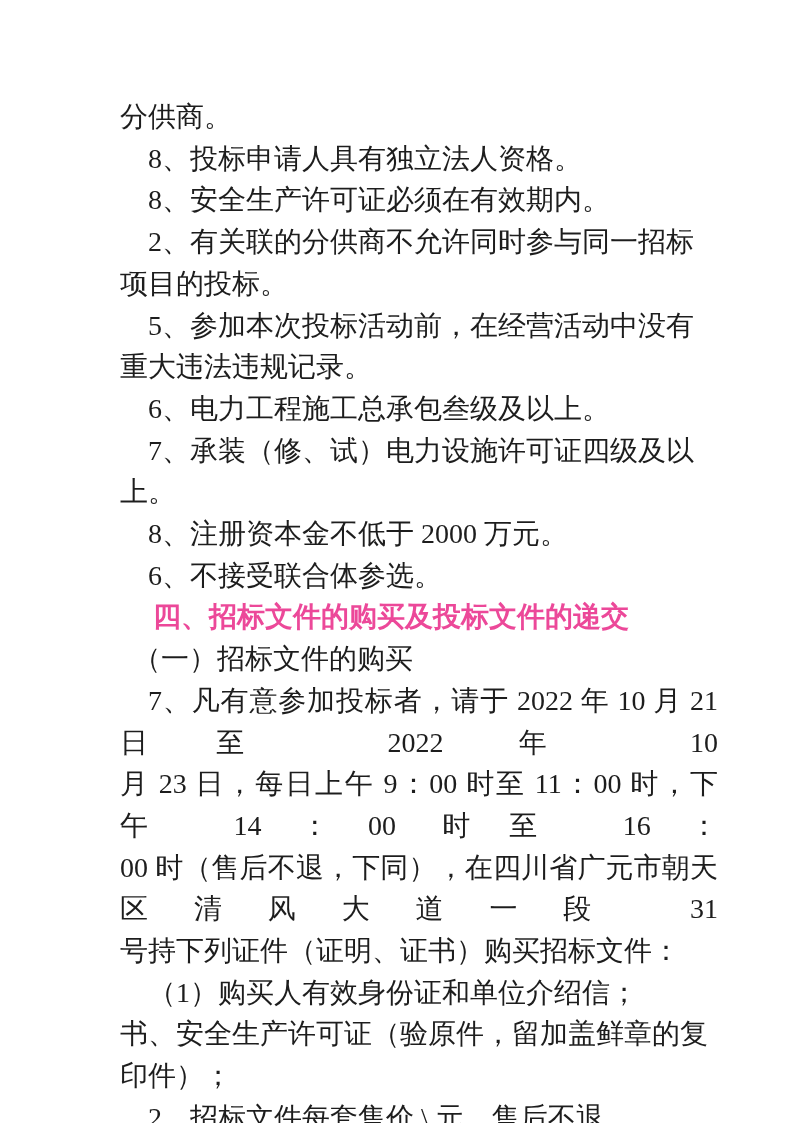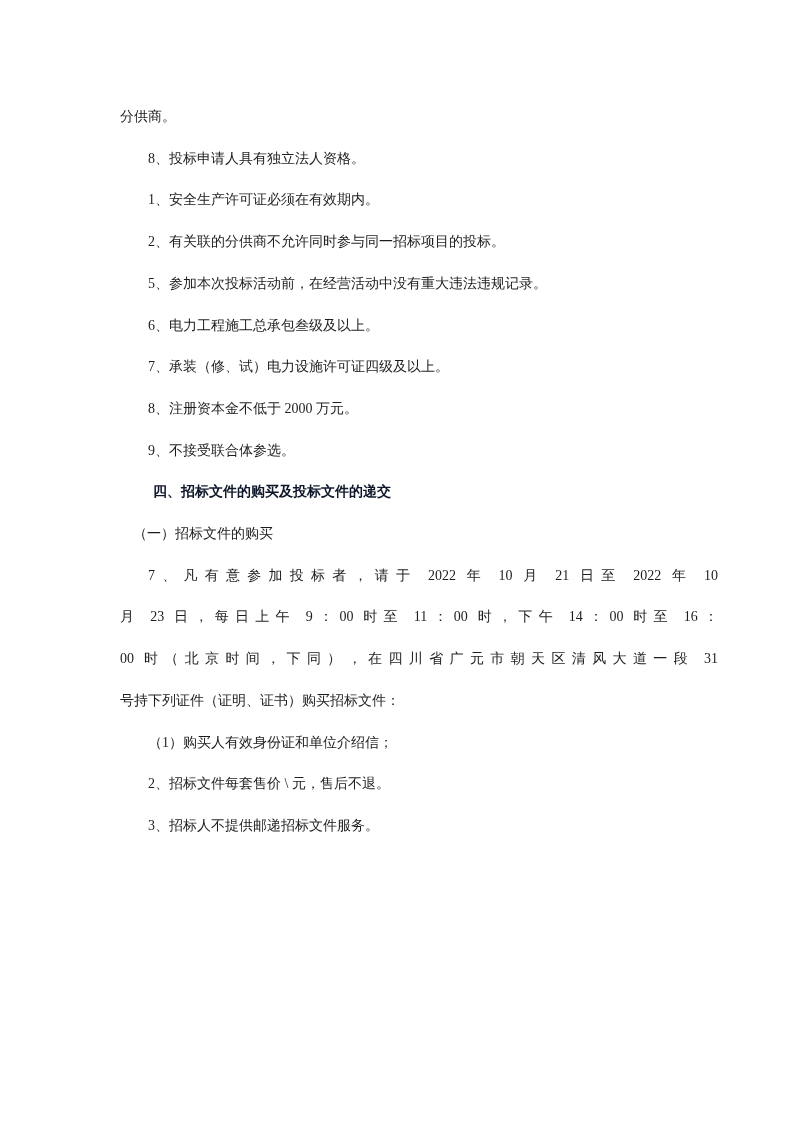--- a/index.html
+++ b/index.html
@@ -17,62 +17,63 @@
   }
   .content {
     position: absolute;
     left: 120px;
     top: 96px;
     width: 598px;
   }
   .line {
     margin: 0;
     padding: 0;
-    font-size: 14px;
+    font-size: 28px;
     line-height: 41.7px;
     color: #1d1d1d;
     text-align: left;
     white-space: normal;
   }
   .indent-none    { text-indent: 0; }
   .indent-item    { text-indent: 28px; }
   .indent-sub     { text-indent: 13px; }
   .indent-heading { text-indent: 33px; }
   .bold {
     font-weight: bold;
-    color: #0f172a;
+    color: #ec4899;
     font-family: "Liberation Sans", "DejaVu Sans", sans-serif;
   }
   .justify {
     text-align: justify;
     text-align-last: justify;
   }
   .u {
     text-underline-offset: 5px;
     text-decoration-thickness: 1px;
     text-decoration-color: #1d1d1d;
   }
 </style>
 </head>
 <body>
 
 <div class="page">
   <div class="content">
       <p class="line indent-none"><span>分供商。</span></p>
       <p class="line indent-item"><span>8、投标申请人具有独立法人资格。</span></p>
-      <p class="line indent-item"><span>1、安全生产许可证必须在有效期内。</span></p>
+      <p class="line indent-item"><span>8、安全生产许可证必须在有效期内。</span></p>
       <p class="line indent-item"><span>2、有关联的分供商不允许同时参与同一招标项目的投标。</span></p>
       <p class="line indent-item"><span>5、参加本次投标活动前，在经营活动中没有重大违法违规记录。</span></p>
       <p class="line indent-item"><span>6、电力工程施工总承包叁级及以上。</span></p>
       <p class="line indent-item"><span>7、承装（修、试）电力设施许可证四级及以上。</span></p>
       <p class="line indent-item"><span>8、注册资本金不低于 2000 万元。</span></p>
-      <p class="line indent-item"><span>9、不接受联合体参选。</span></p>
+      <p class="line indent-item"><span>6、不接受联合体参选。</span></p>
       <p class="line indent-heading bold"><span>四、招标文件的购买及投标文件的递交</span></p>
       <p class="line indent-sub"><span>（一）招标文件的购买</span></p>
       <p class="line indent-item justify"><span>7、凡有意参加投标者，请于</span><span class="u">&nbsp;2022&nbsp;</span><span>年 </span><span class="u">10</span><span> 月 </span><span class="u">21</span><span> 日至</span><span class="u">&nbsp;2022&nbsp;</span><span>年 </span><span class="u">10</span></p>
       <p class="line indent-none justify"><span>月 </span><span class="u">23</span><span> 日，每日上午</span><span class="u">&nbsp;9：00&nbsp;</span><span>时至</span><span class="u">&nbsp;11：00&nbsp;</span><span>时，下午</span><span class="u">&nbsp;14：00&nbsp;</span><span>时至</span><span class="u">&nbsp;16：</span></p>
-      <p class="line indent-none justify"><span class="u">00</span><span> 时（北京时间，下同），在</span><span class="u">四川省广元市朝天区清风大道一段 31</span></p>
+      <p class="line indent-none justify"><span class="u">00</span><span> 时（售后不退，下同），在</span><span class="u">四川省广元市朝天区清风大道一段 31</span></p>
       <p class="line indent-none"><span class="u">号</span><span>持下列证件（证明、证书）购买招标文件：</span></p>
       <p class="line indent-item"><span>（1）购买人有效身份证和单位介绍信；</span></p>
+      <p class="line indent-none"><span>书、安全生产许可证（验原件，留加盖鲜章的复印件）；</span></p>
       <p class="line indent-item"><span>2、招标文件每套售价</span><span class="u">&nbsp;\&nbsp;</span><span>元，售后不退。</span></p>
       <p class="line indent-item"><span>3、招标人不提供邮递招标文件服务。</span></p>
     </div>
 </div>
 
 </body></html>

